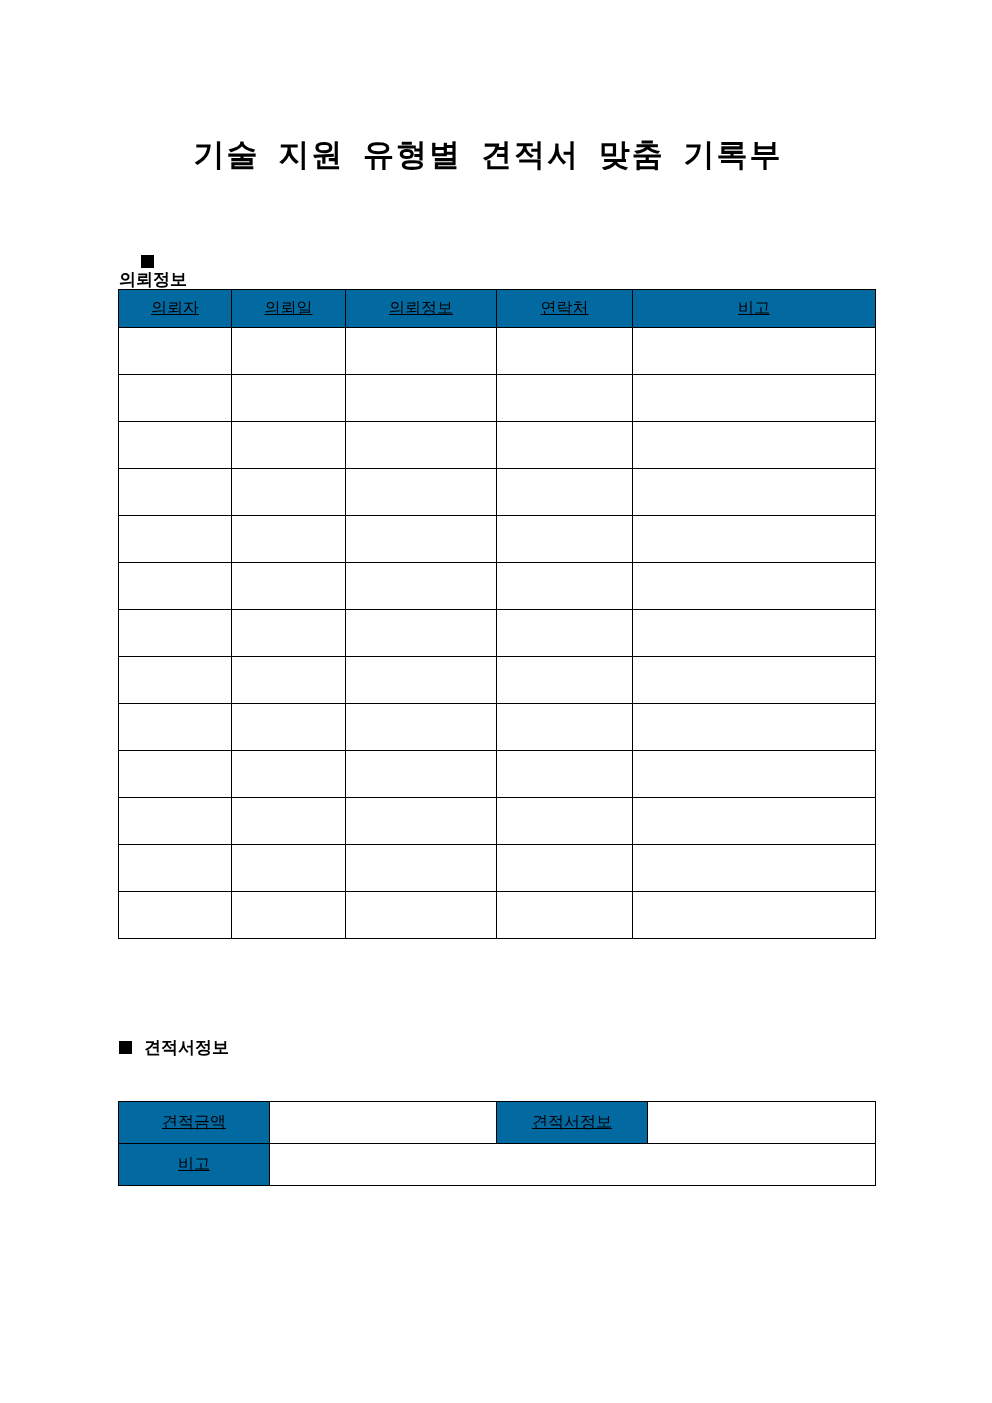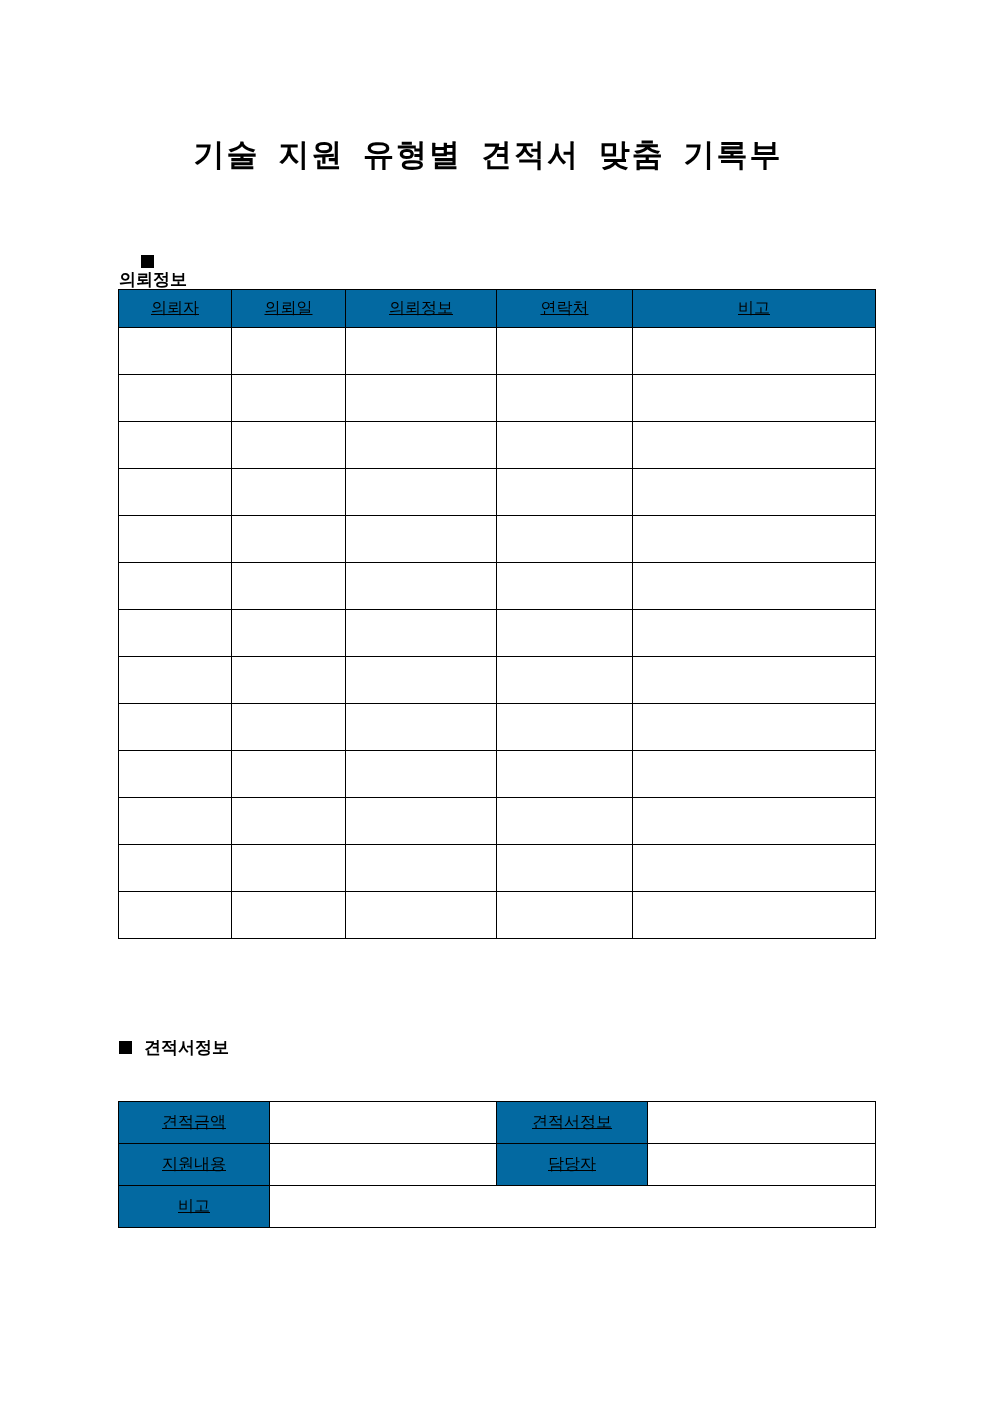--- a/index.html
+++ b/index.html
@@ -151,23 +151,17 @@
       <col style="width:228px">
   </colgroup>
   <tbody>
       <tr>
     <td class="hdr">견적금액</td>
     <td></td>
     <td class="hdr">견적서정보</td>
     <td></td>
   </tr>
   <tr>
-    <td class="hdr">지원내용</td>
-    <td></td>
-    <td class="hdr">담당자</td>
-    <td></td>
-  </tr>
-  <tr>
     <td class="hdr">비고</td>
     <td colspan="3"></td>
   </tr>
 </tbody>
   </table>
 
 </body></html>

